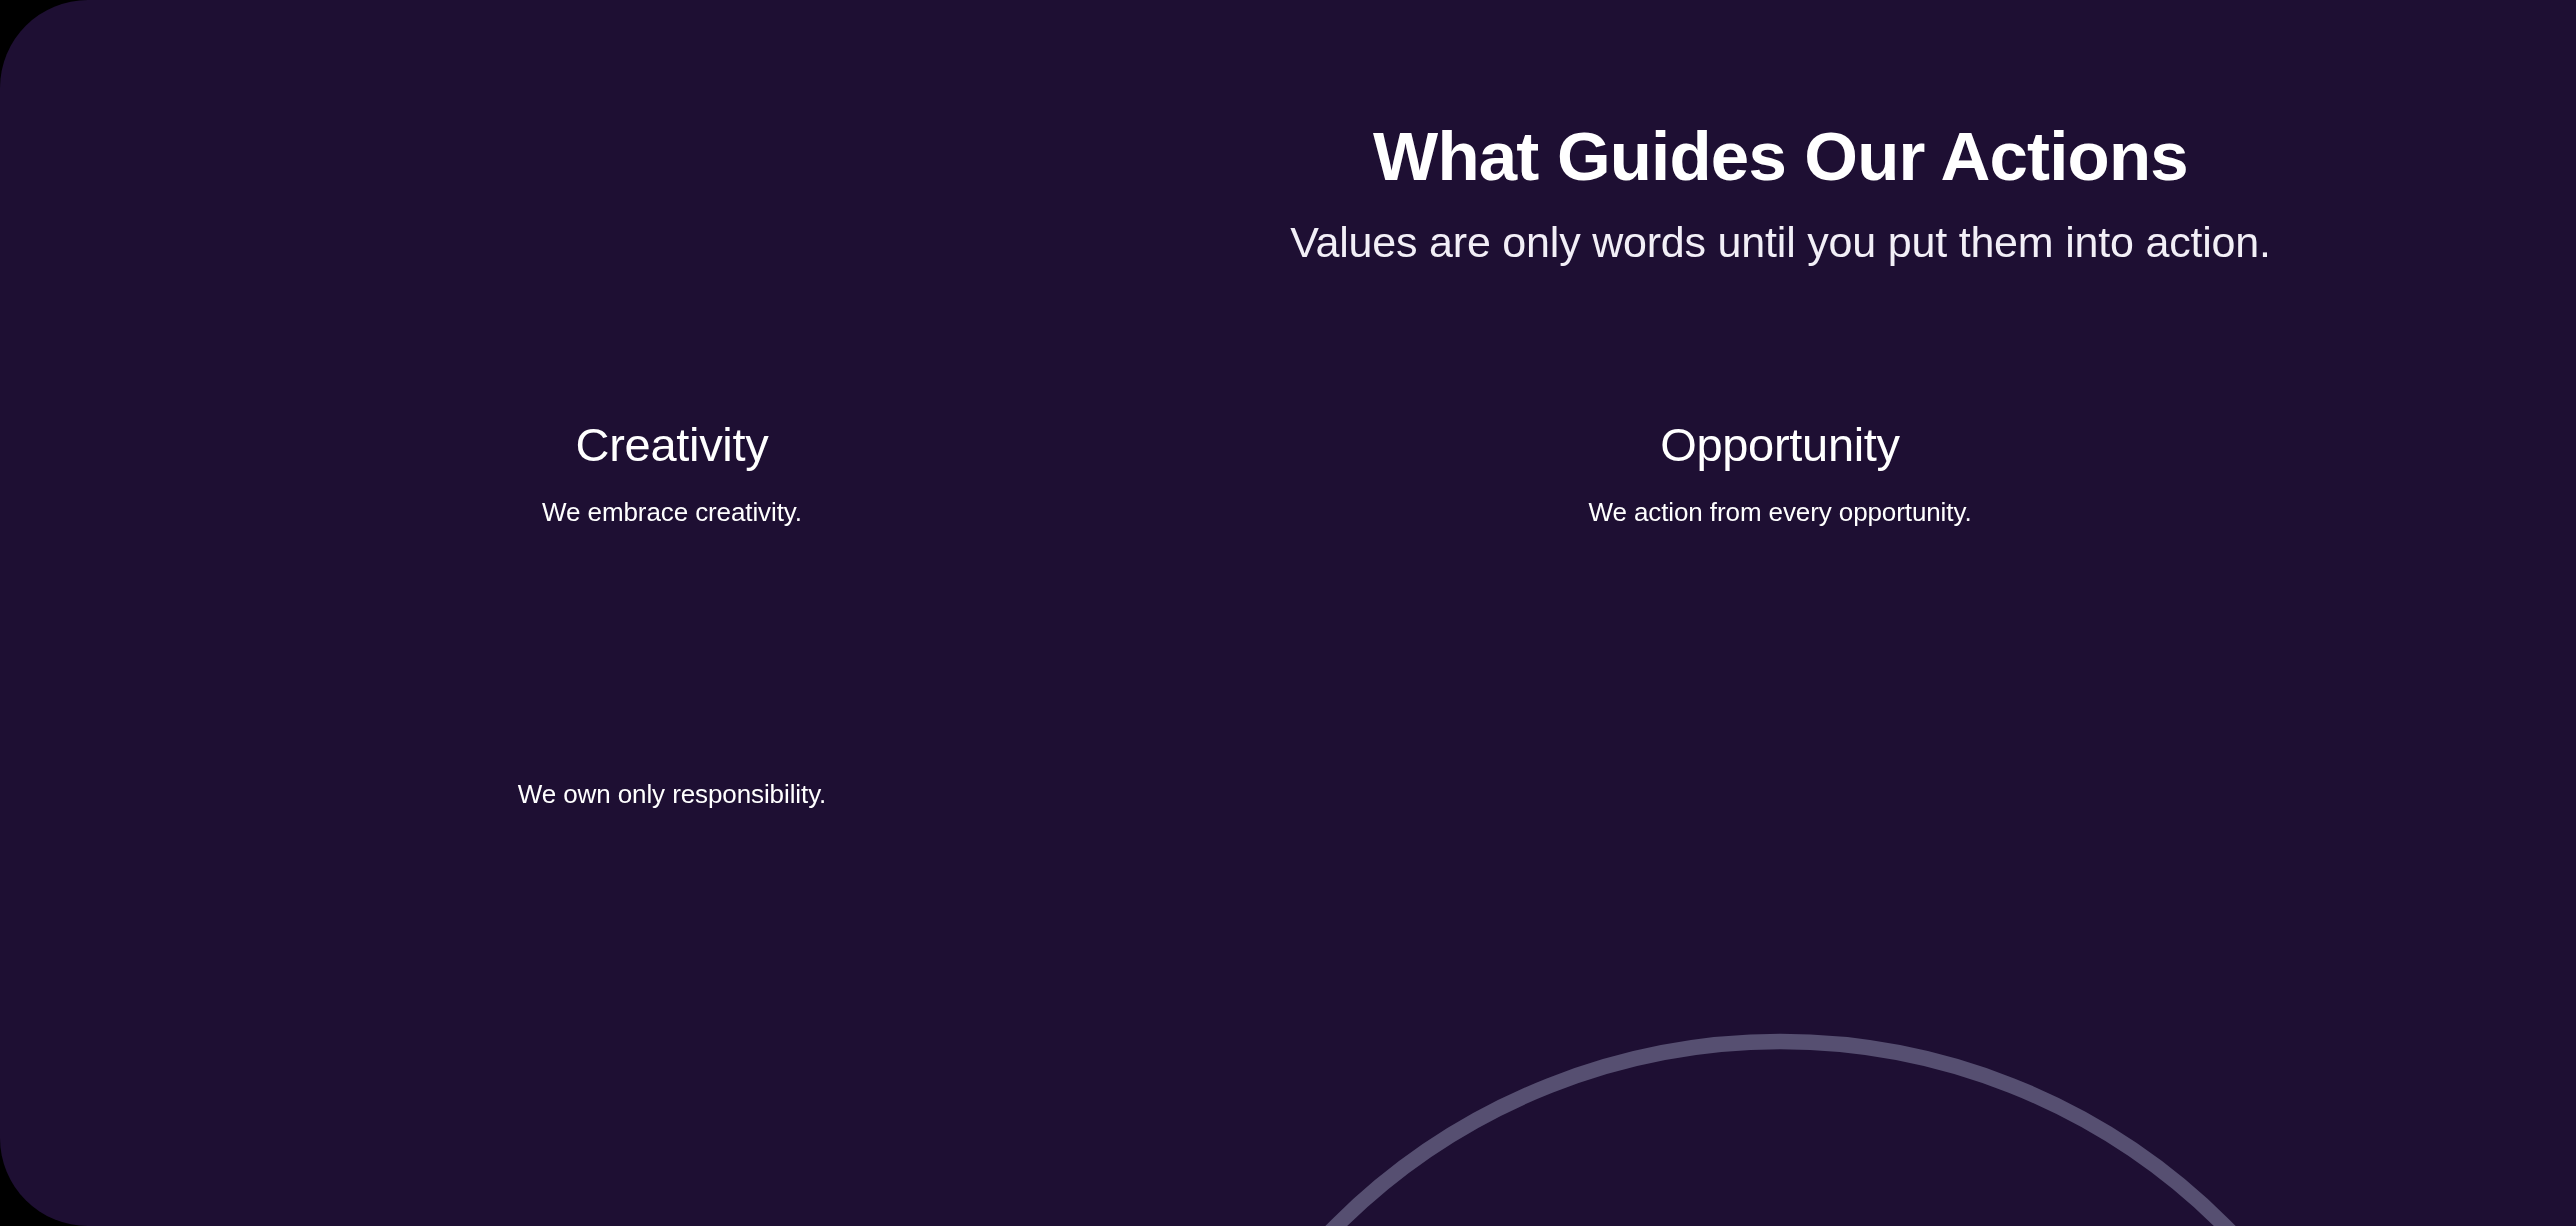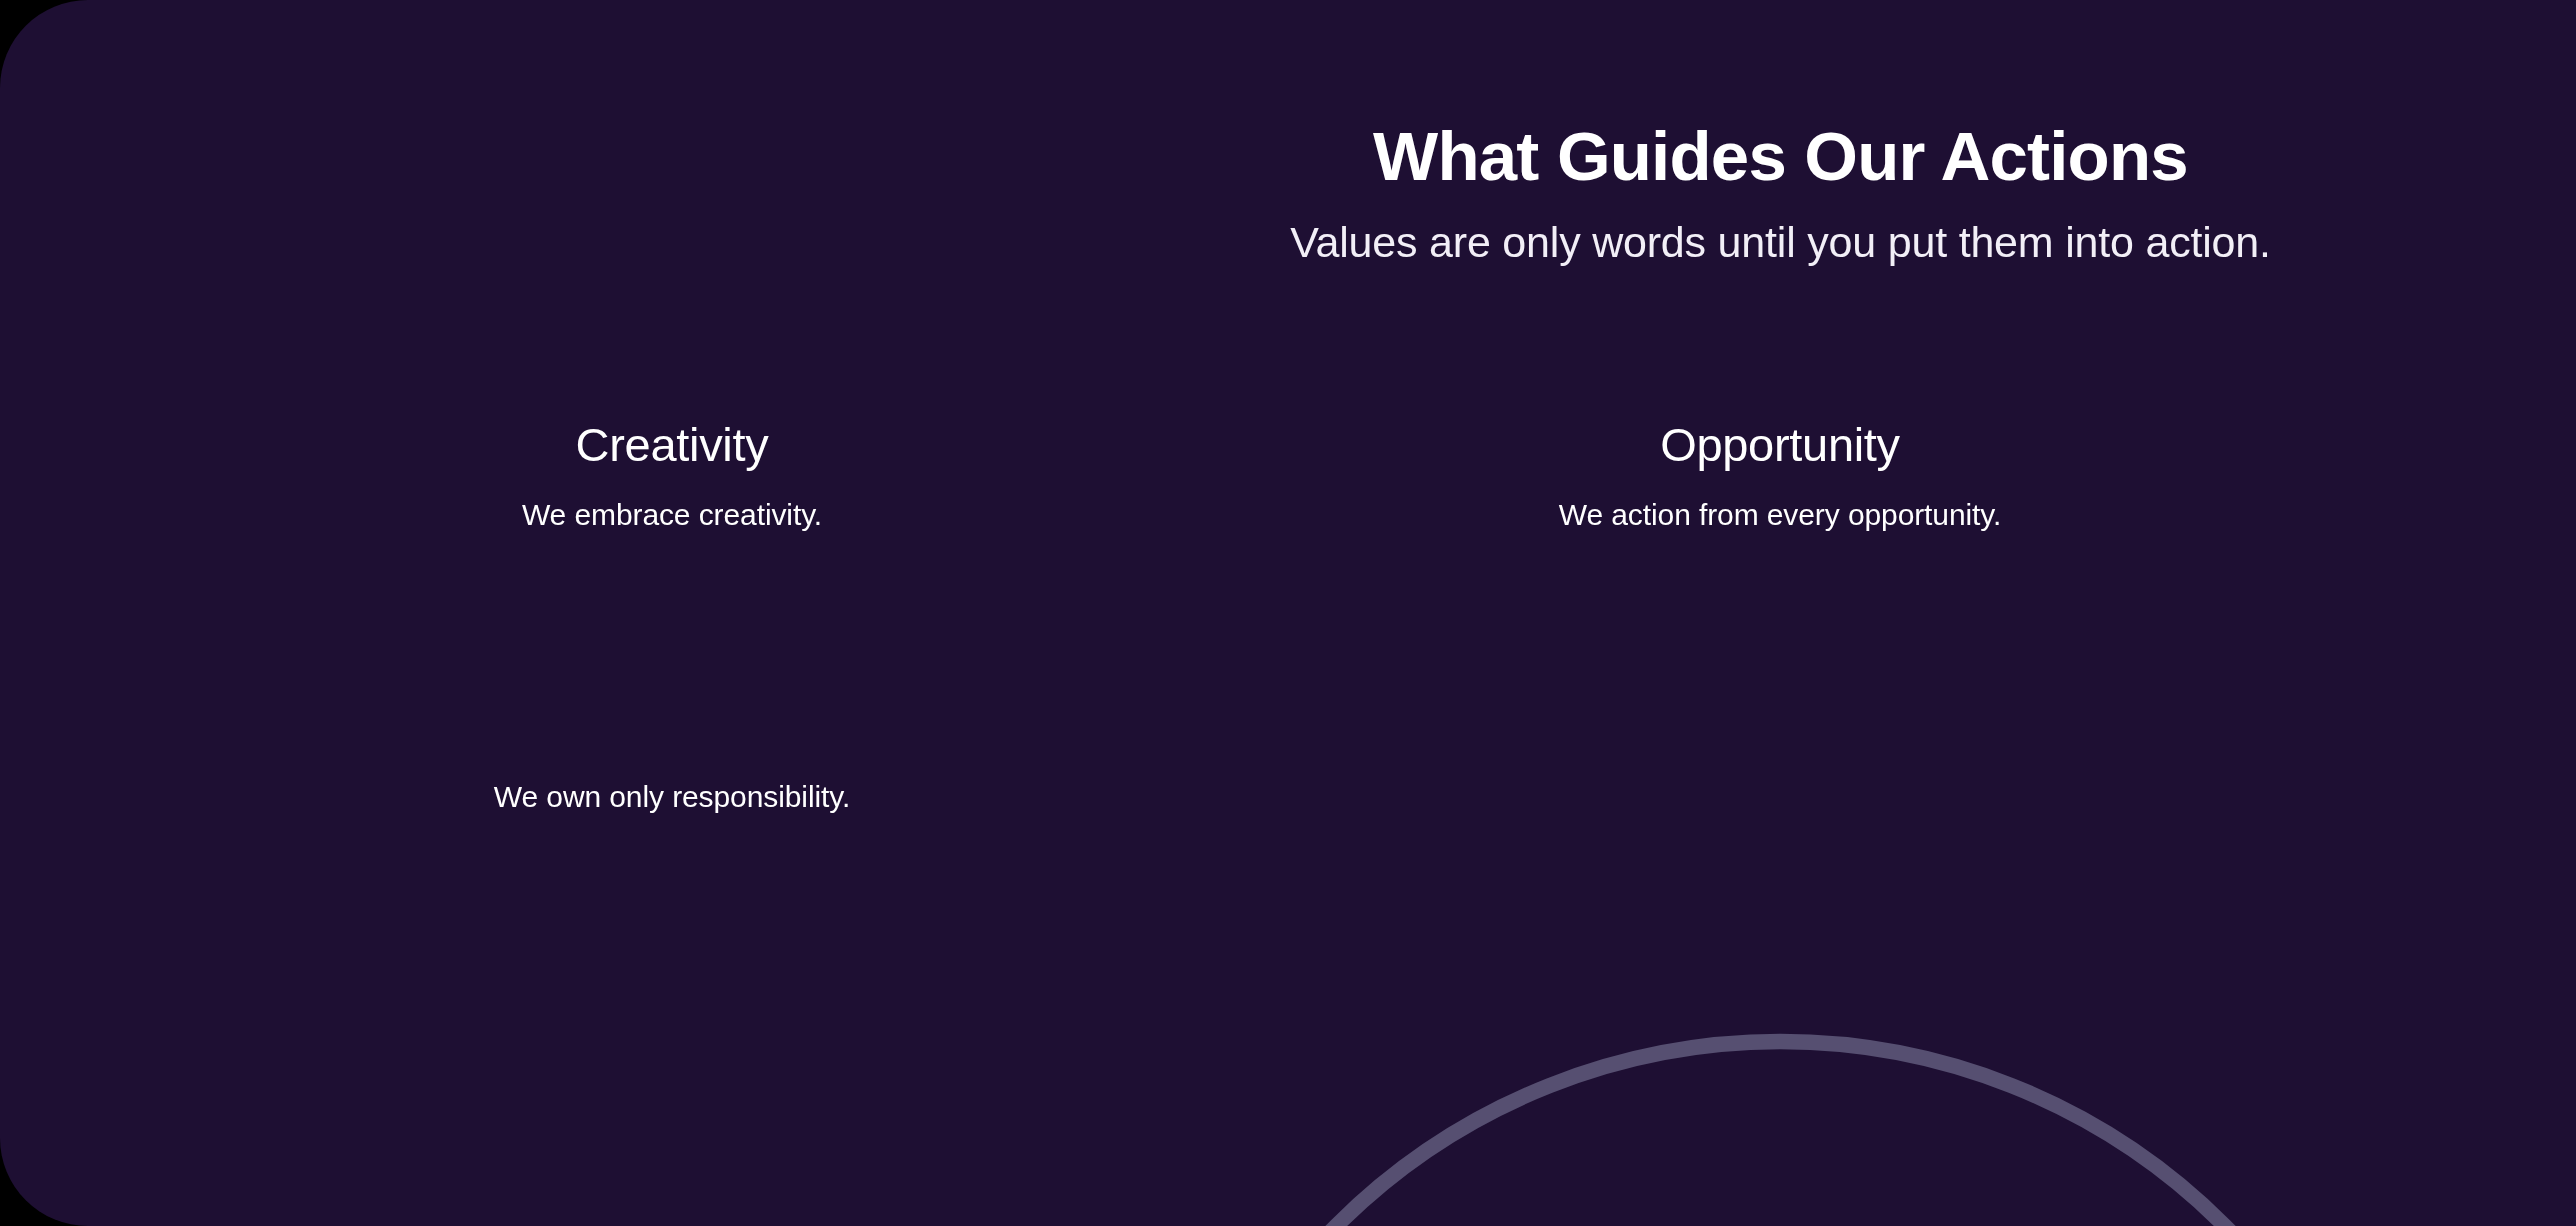--- a/index.html
+++ b/index.html
@@ -94,21 +94,21 @@
     font-weight: 300;
     letter-spacing: -0.3px;
     color: #FFFFFF;
     font-family: "Liberation Sans", sans-serif;
     white-space: nowrap;
   }
 
   .value-desc {
     margin: 0;
     padding-top: 23px;
-    font-size: 30px;
+    font-size: 26px;
     line-height: 1.35;
     font-weight: 400;
     letter-spacing: -0.1px;
     color: #FFFFFF;
     font-family: "Liberation Sans", sans-serif;
     white-space: nowrap;
   }
 </style>
 </head>
 <body>

